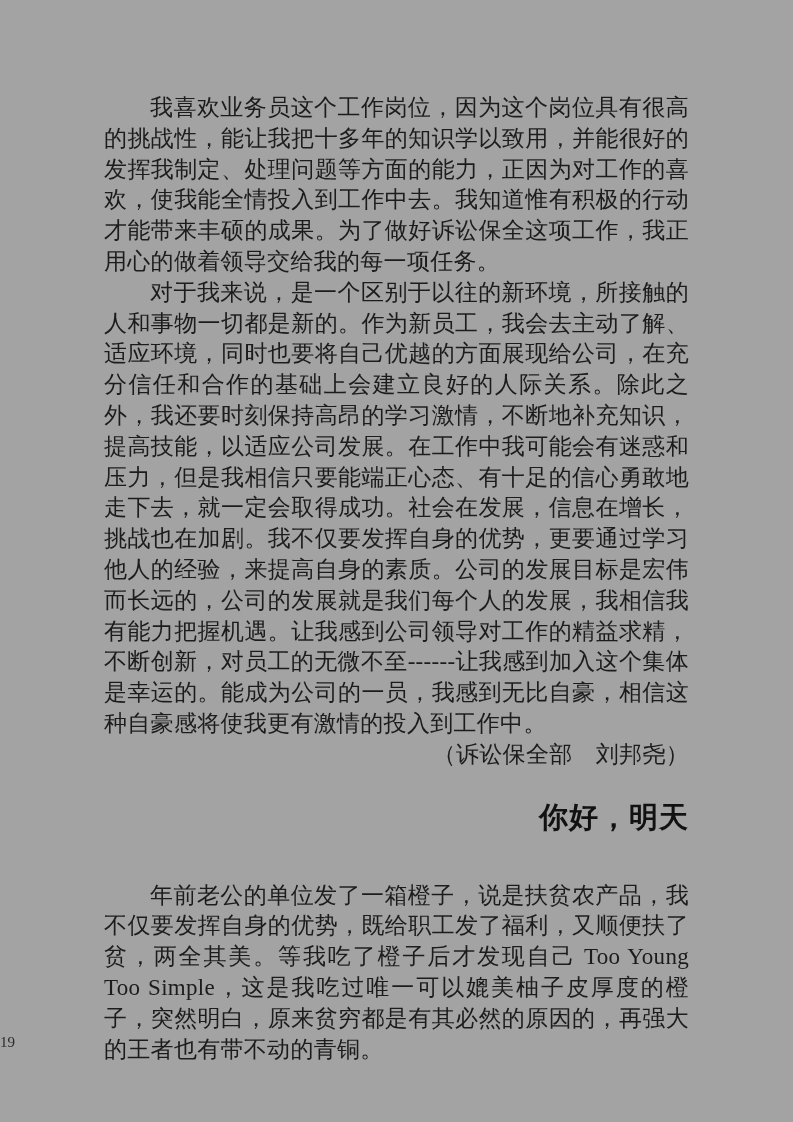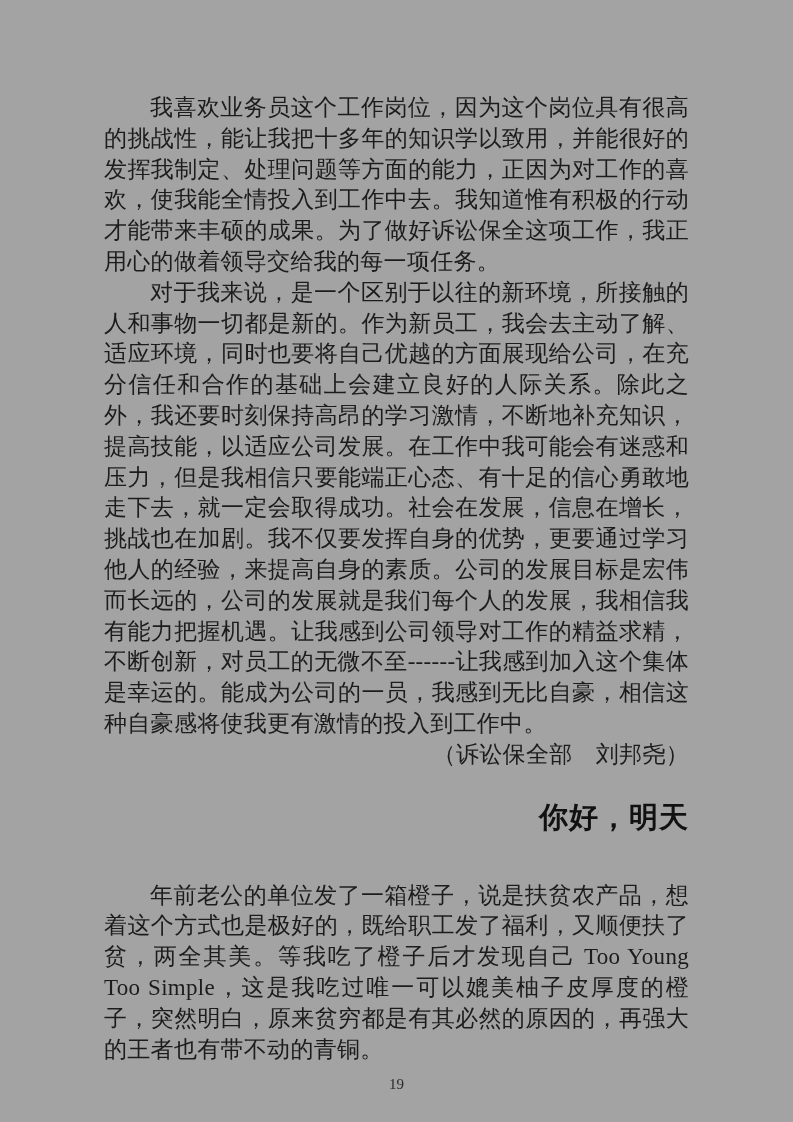--- a/index.html
+++ b/index.html
@@ -44,39 +44,39 @@
     font-family: "Liberation Sans", "DejaVu Sans", sans-serif;
     font-size: 29px;
     font-weight: 600;
     text-align: right;
     color: #111111;
     letter-spacing: 1px;
   }
   .page-number {
     position: absolute;
     left: 0;
-    top: 1076px;
+    top: 1034px;
     width: 100%;
-    text-align: center;
+    text-align: left;
     font-size: 15px;
     color: #2a2a2a;
   }
 </style>
 </head>
 <body>
 
 <div class="page">
 
   <div class="essay">
 
     <p class="para">我喜欢业务员这个工作岗位，因为这个岗位具有很高的挑战性，能让我把十多年的知识学以致用，并能很好的发挥我制定、处理问题等方面的能力，正因为对工作的喜欢，使我能全情投入到工作中去。我知道惟有积极的行动才能带来丰硕的成果。为了做好诉讼保全这项工作，我正用心的做着领导交给我的每一项任务。</p>
 
     <p class="para"><span>对于我来说，是一个区别于以往的新环境，所接触的人和事物一切都是新的。作为新员工，我会去主动了解、适应环境，同时也要将自己优越的方面展现给公司，在充分信任和合作的基础上会建立良好的人际关系。除此之外，我还要时刻保持高昂的学习激情，不断地补充知识，提高技能，以适应公司发展。在工作中我可能会有迷惑和压力，但是我相信只要能端正心态、有十足的信心勇敢地走下去，就一定会取得成功。社会在发展，信息在增长，挑战也在加剧。我不仅要发挥自身的优势，更要通过学习他人的经验，来提高自身的素质。公司的发展目标是宏伟而长远的，公司的发展就是我们每个人的发展，我相信我有能力把握机遇。让我感到公司领导对工作的精益求精，不断创新，对员工的无微不至------让我感到加入这个集体是幸运的。能成为公司的一员，我感到无比自豪，相信这种自豪感将使我更有激情的投入到工作中。</span><span class="attribution">（诉讼保全部　刘邦尧）</span></p>
 
     <h1 class="section-title">你好，明天</h1>
 
-    <p class="para">年前老公的单位发了一箱橙子，说是扶贫农产品，想着这个方式也是极好的，既给职工发了福利，又顺便扶了贫，两全其美。等我吃了橙子后才发现自己 Too Young Too Simple，这是我吃过唯一可以媲美柚子皮厚度的橙子，突然明白，原来贫穷都是有其必然的原因的，再强大的王者也有带不动的青铜。</p>
+    <p class="para">年前老公的单位发了一箱橙子，说是扶贫农产品，我不仅要发挥自身的优势，既给职工发了福利，又顺便扶了贫，两全其美。等我吃了橙子后才发现自己 Too Young Too Simple，这是我吃过唯一可以媲美柚子皮厚度的橙子，突然明白，原来贫穷都是有其必然的原因的，再强大的王者也有带不动的青铜。</p>
 
   </div>
 
   <div class="page-number">19</div>
 
 </div>
 
 </body></html>

